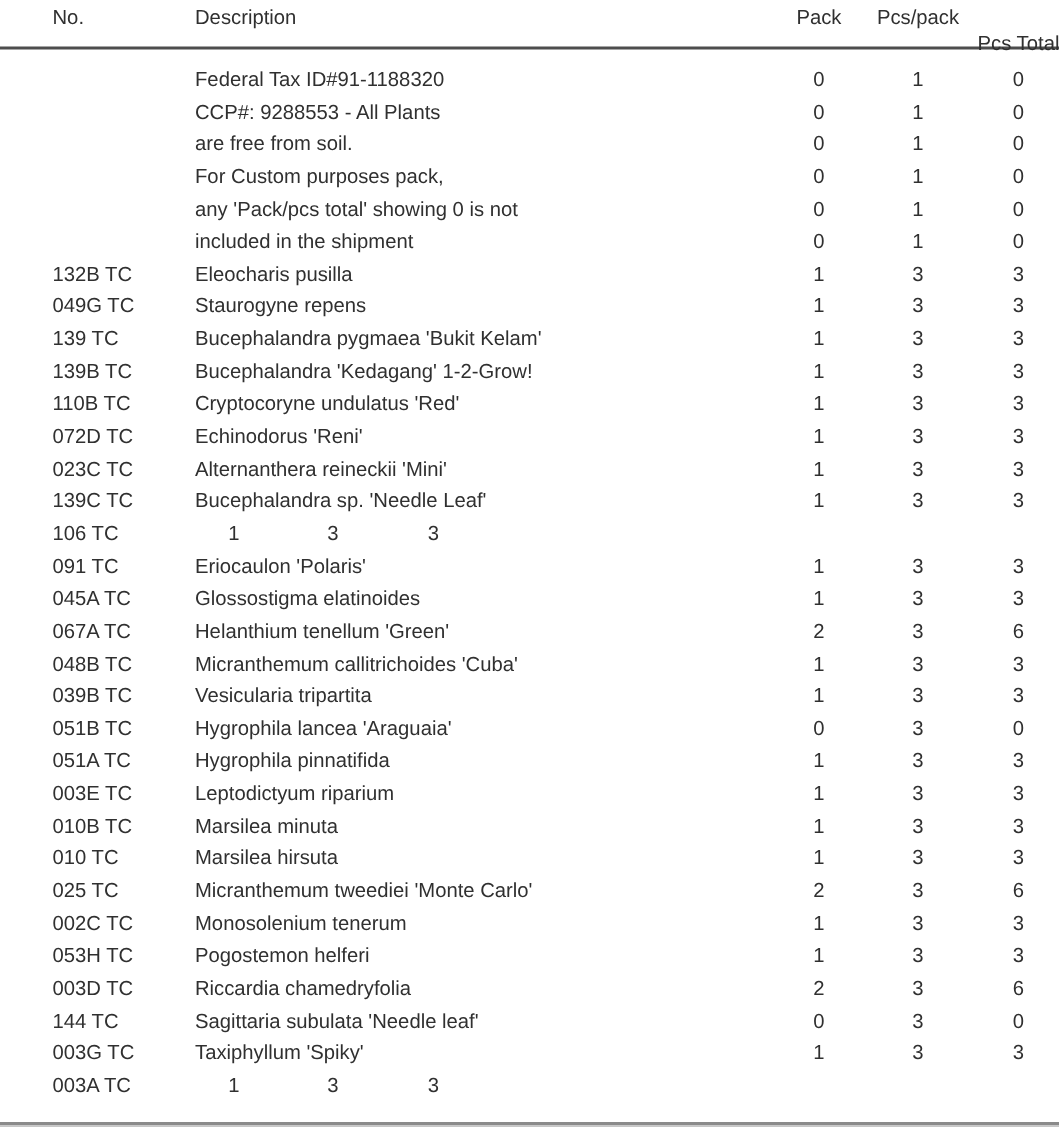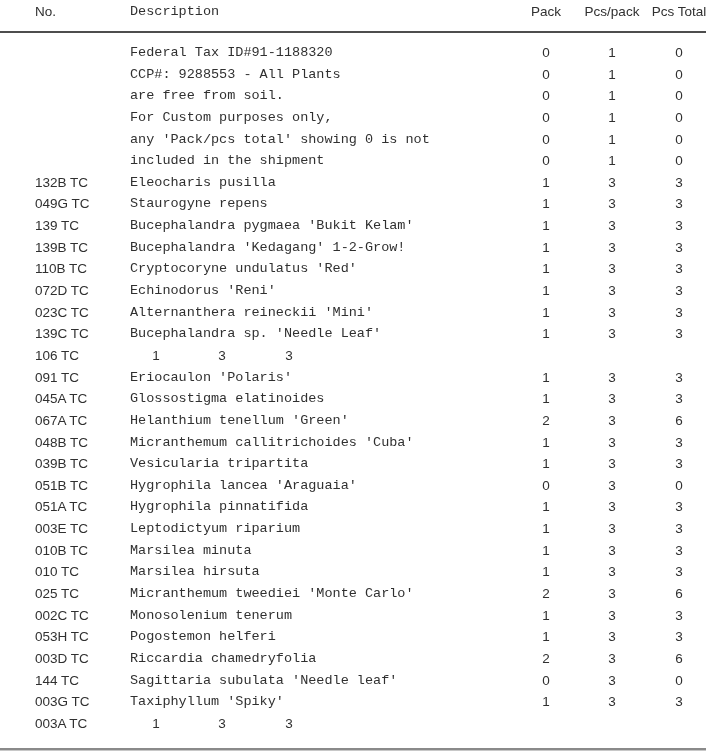--- a/index.html
+++ b/index.html
@@ -42,28 +42,28 @@
   .row {
     display: flex;
     height: 21.65px;
     align-items: flex-start;
   }
   .cell {
     box-sizing: border-box;
     white-space: nowrap;
   }
   .col-no    { width: 130px; padding-left: 35px; }
-  .col-desc  { width: 390px; font-family: Liberation Mono, monospace; }
+  .col-desc  { width: 390px; }
   .col-pack  { width: 52px;  text-align: center; }
   .col-ppp   { width: 80px;  text-align: center; }
   .col-total { width: 54px;  text-align: center; position: relative; }
   .center-overflow {
     position: absolute;
     left: 50%;
-    top: 0;
+    top: 17px;
     transform: translateX(-50%);
     white-space: nowrap;
   }
   .footer-rule {
     position: absolute;
     left: 0;
     top: 748px;
     width: 706px;
     height: 2px;
     background: var(--footer-rule-dark);
@@ -105,21 +105,21 @@
   <div class="row">
     <div class="cell col-no"></div>
     <div class="cell col-desc">are free from soil.</div>
     <div class="cell col-pack">0</div>
     <div class="cell col-ppp">1</div>
     <div class="cell col-total">0</div>
   </div>
 
   <div class="row">
     <div class="cell col-no"></div>
-    <div class="cell col-desc">For Custom purposes only,</div>
+    <div class="cell col-desc">For Custom purposes pack,</div>
     <div class="cell col-pack">0</div>
     <div class="cell col-ppp">1</div>
     <div class="cell col-total">0</div>
   </div>
 
   <div class="row">
     <div class="cell col-no"></div>
     <div class="cell col-desc">any 'Pack/pcs total' showing 0 is not</div>
     <div class="cell col-pack">0</div>
     <div class="cell col-ppp">1</div>

